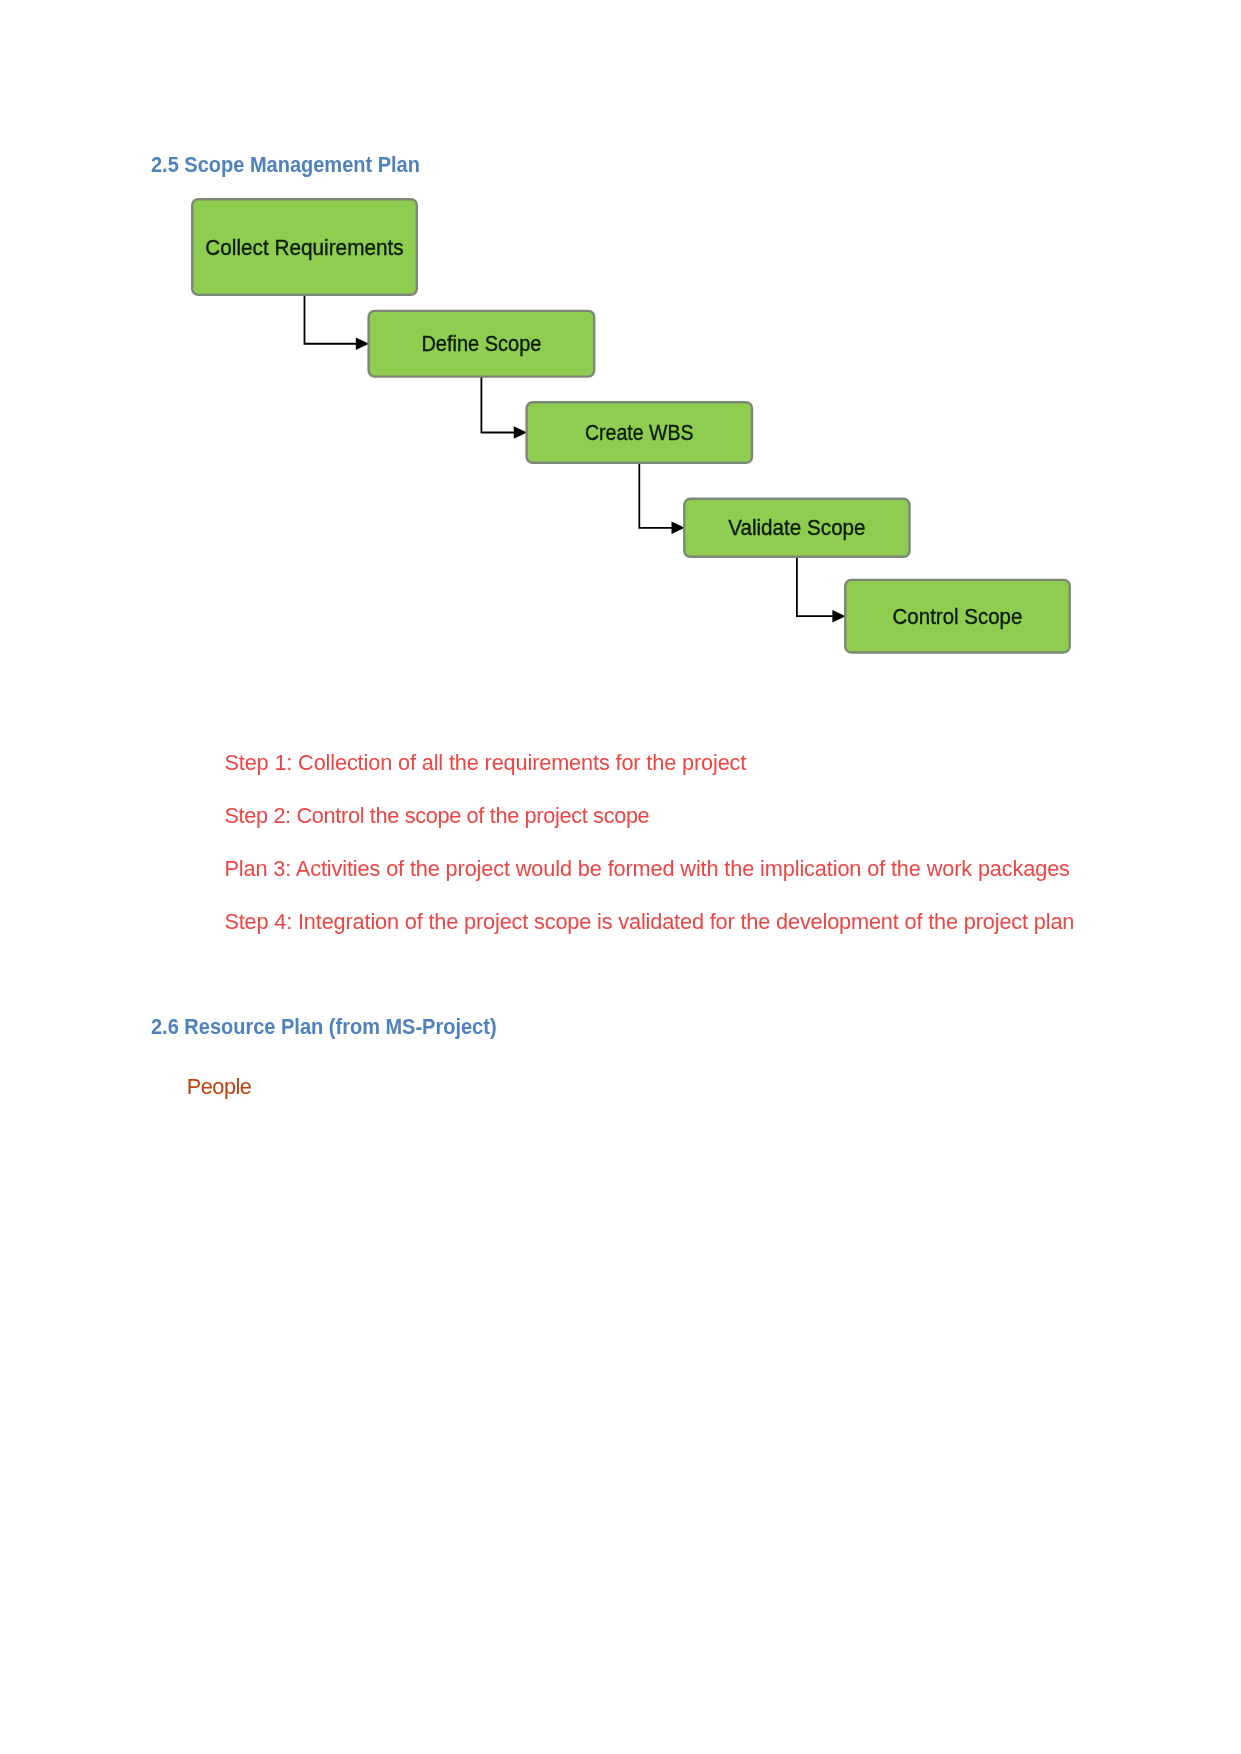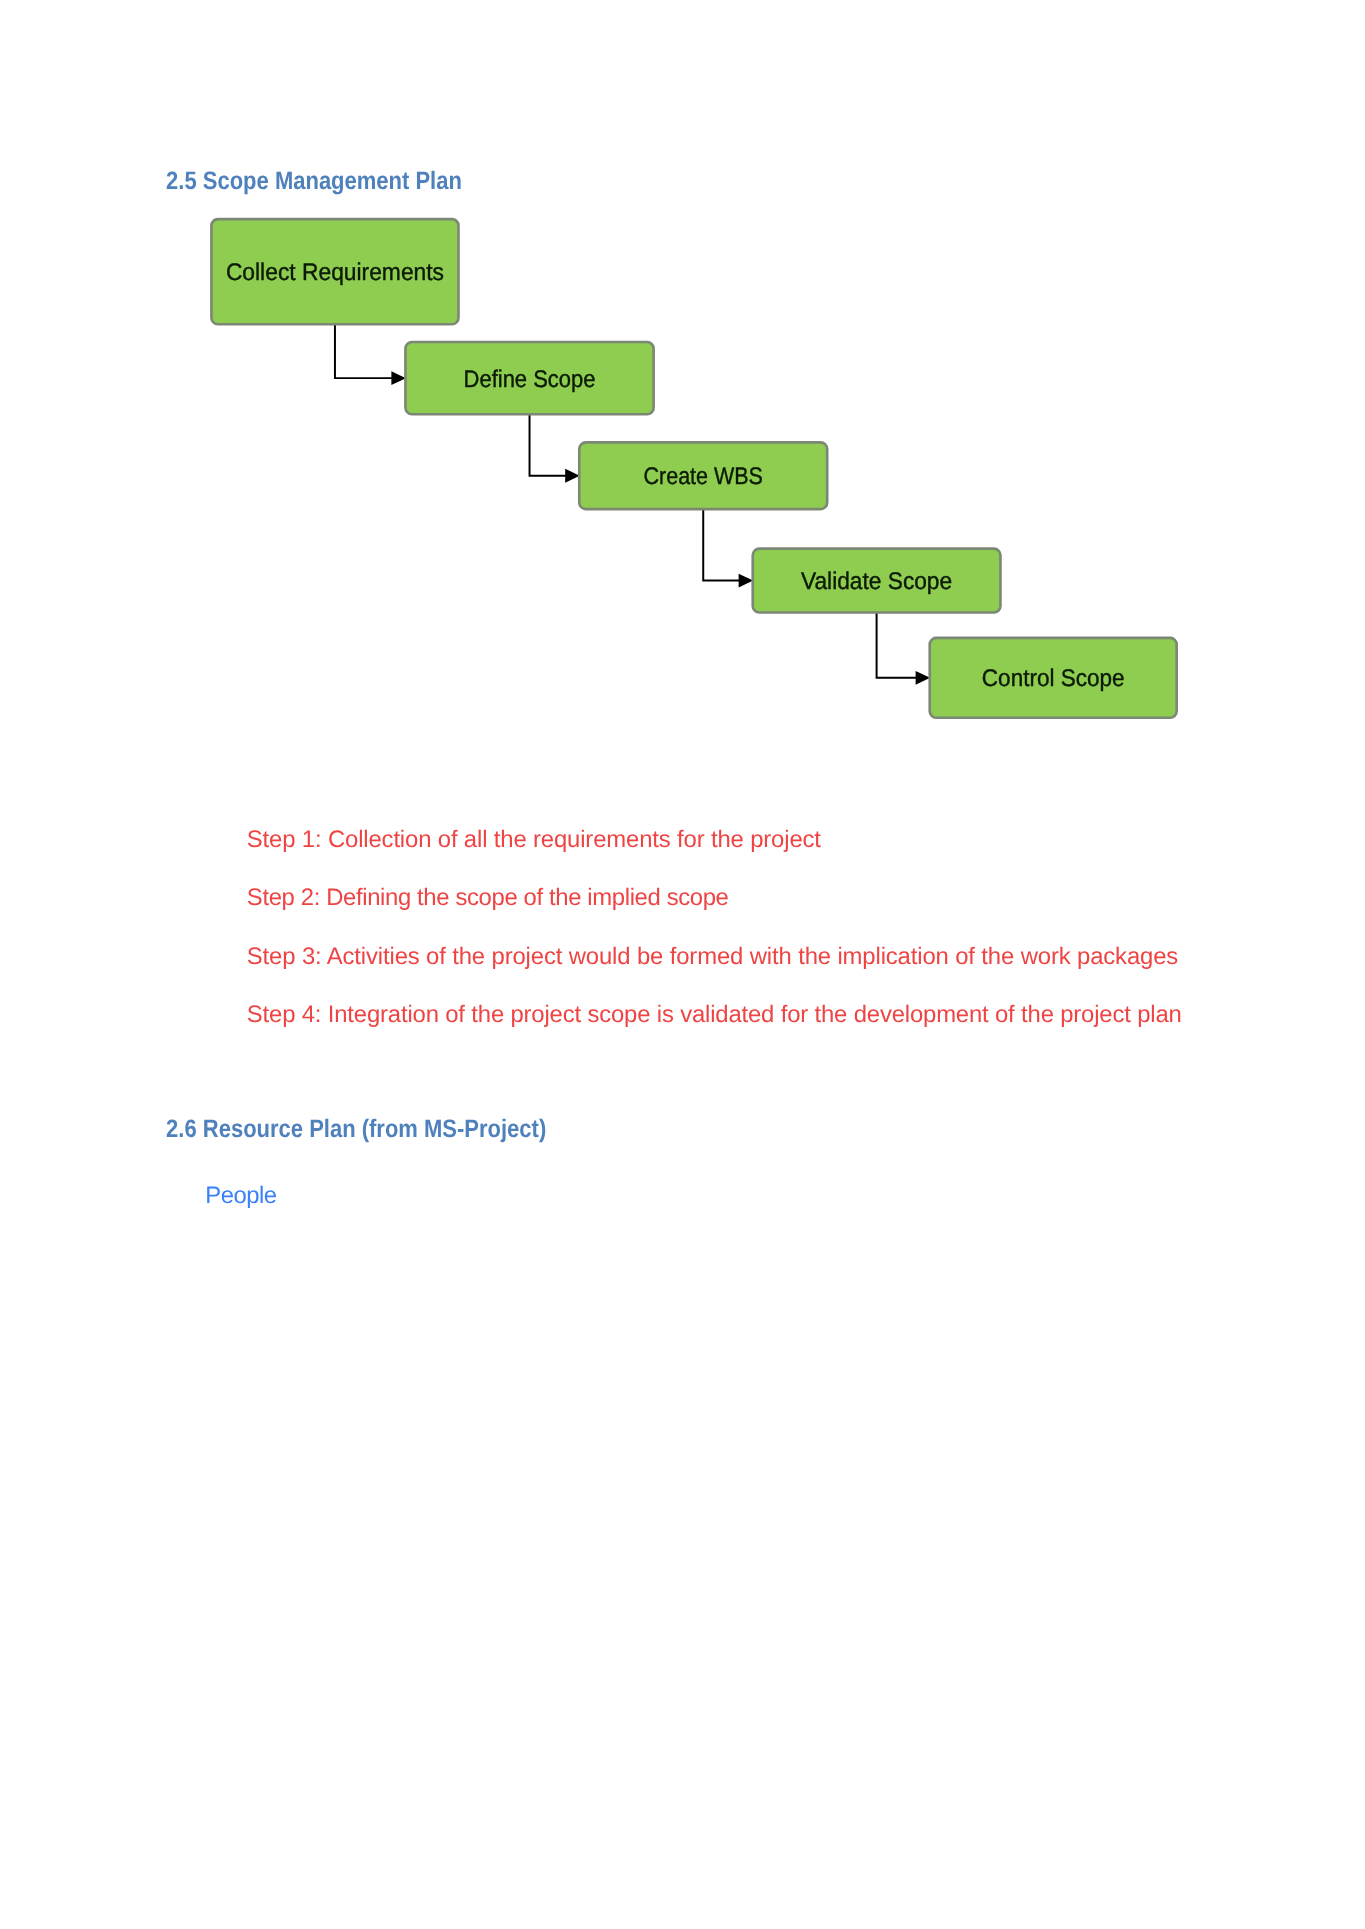--- a/index.html
+++ b/index.html
@@ -89,21 +89,21 @@
         </g>
         <g>
           <rect x="845.2" y="579.9000000000001" width="224.5" height="72.6" rx="6" ry="6" fill="#8FCD50" stroke="#7C8875" stroke-width="2.4"></rect>
           <text x="892.6" y="623.85" textLength="129.7" lengthAdjust="spacingAndGlyphs" font-family="&quot;Liberation Sans&quot;,&quot;DejaVu Sans&quot;,sans-serif" font-size="21.9" fill="#0B1A05" stroke="#0B1A05" stroke-width="0.35">Control Scope</text>
         </g>
       </g>
   </svg>
 
   <div id="steps-container">
       <div class="step" style="top: 0px; letter-spacing: -0.128px;">Step 1: Collection of all the requirements for the project</div>
-      <div class="step" style="top: 52.9px; letter-spacing: -0.328px;">Step 2: Defining the scope of the implied scope</div>
-      <div class="step" style="top: 105.8px; letter-spacing: -0.115px;">Step 3: Activities of the project would be formed with the implication of the work packages</div>
+      <div class="step" style="top: 52.9px; letter-spacing: -0.328px;">Step 2: Control the scope of the project scope</div>
+      <div class="step" style="top: 105.8px; letter-spacing: -0.115px;">Plan 3: Activities of the project would be formed with the implication of the work packages</div>
       <div class="step" style="top: 158.7px; letter-spacing: -0.144px; text-align: right;">Step 4: Integration of the project scope is validated for the development of the project plan</div>
     </div>
 
   <div class="h2" id="h-26" style="color: rgb(79, 129, 189);">2.6 Resource Plan (from MS-Project)</div>
 
-  <div class="people" style="color: #3b82f6;">People</div>
+  <div class="people" style="color: #c2410c;">People</div>
 </div>
 
 </body></html>

